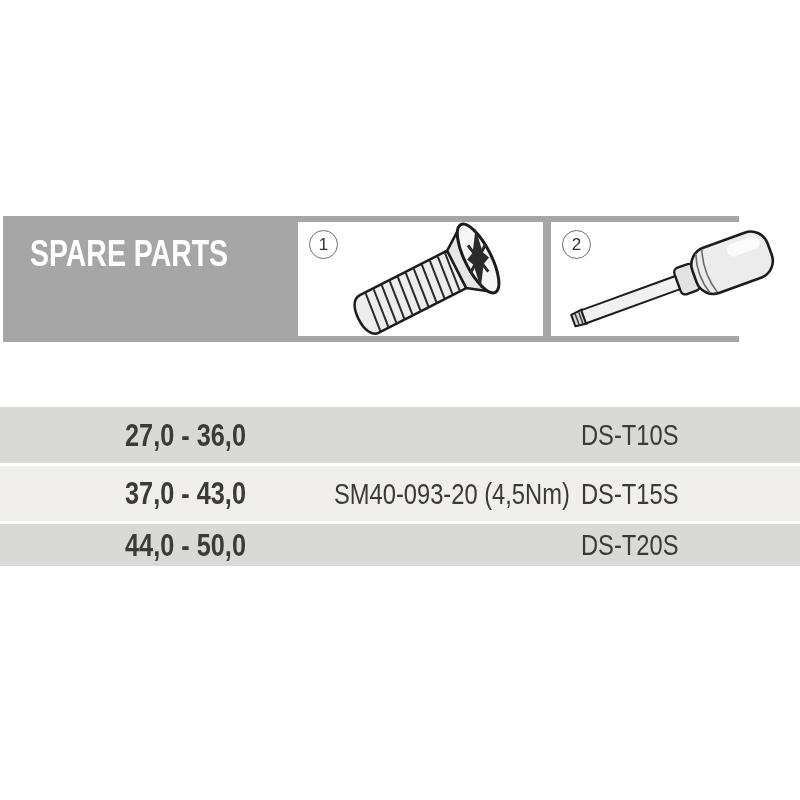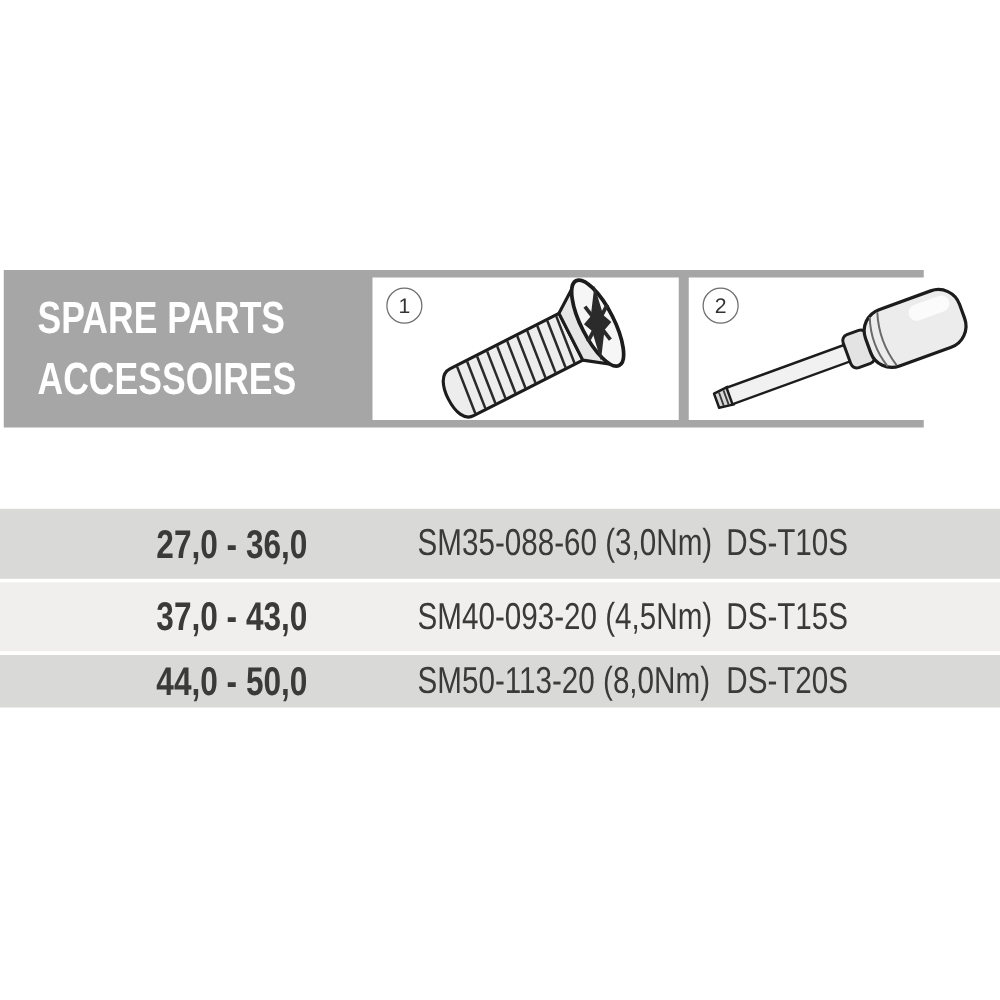--- a/index.html
+++ b/index.html
@@ -37,21 +37,20 @@
   .cond{display:inline-block;transform:scaleX(0.79);}
 </style>
 </head>
 <body>
 
 <div class="canvas">
 
   <div class="header-band">
     <div class="brand">
       <div><span class="cond">SPARE PARTS</span></div>
-      <div><span class="cond">ACCESSOIRES</span></div>
     </div>
 
     <div class="img-box box1">
       <div class="fig-num">
         <span>1</span>
       </div>
       <svg width="245" height="114" viewBox="0 0 245 114" aria-hidden="true">
         <g transform="translate(14 4) rotate(-27 118 57)">
 
           <path d="M50,36 C42,36 38,45 38,57 C38,69 42,78 50,78 L148,78 L148,36 Z" fill="#ededed" stroke="#1c1c1c" stroke-width="2.5" stroke-linejoin="round"></path>
@@ -92,23 +91,20 @@
         </g>
       </svg>
     </div>
   </div>
 
 
   <div class="t-row row-a r0">
     <div class="cell c1">
         <span class="cond">27,0 - 36,0</span>
       </div>
-    <div class="cell c2">
-        <span class="cond">SM35-088-60 (3,0Nm)</span>
-      </div>
     <div class="cell c3">
         <span class="cond">DS-T10S</span>
       </div>
   </div>
 
   <div class="t-row row-b r1">
     <div class="cell c1">
         <span class="cond">37,0 - 43,0</span>
       </div>
     <div class="cell c2">
@@ -116,21 +112,18 @@
       </div>
     <div class="cell c3">
         <span class="cond">DS-T15S</span>
       </div>
   </div>
 
   <div class="t-row row-a r2">
     <div class="cell c1">
         <span class="cond">44,0 - 50,0</span>
       </div>
-    <div class="cell c2">
-        <span class="cond">SM50-113-20 (8,0Nm)</span>
-      </div>
     <div class="cell c3">
         <span class="cond">DS-T20S</span>
       </div>
   </div>
 
 </div>
 
 </body></html>

